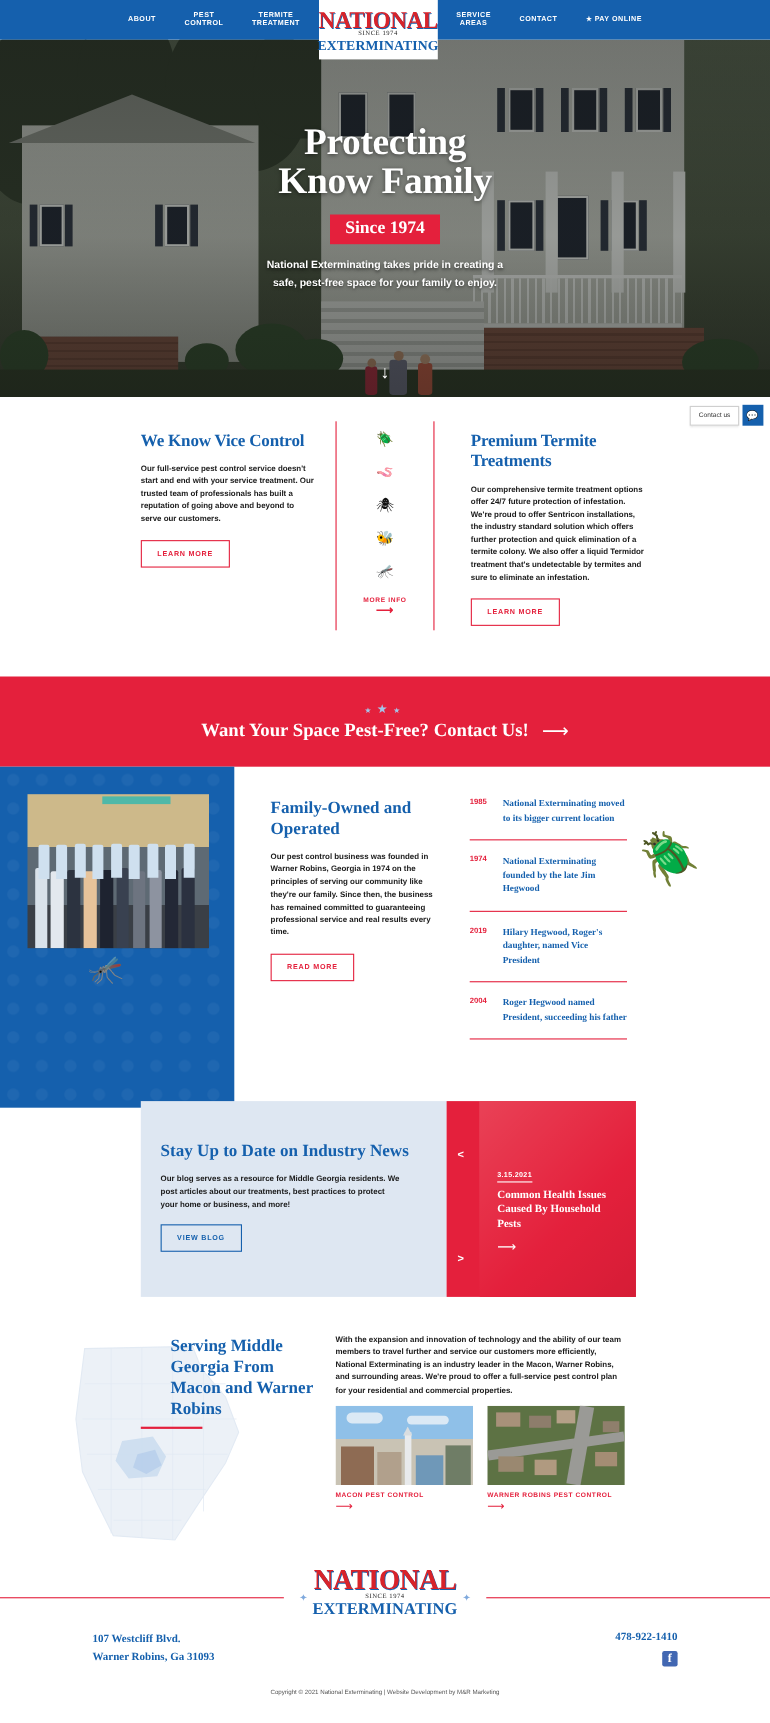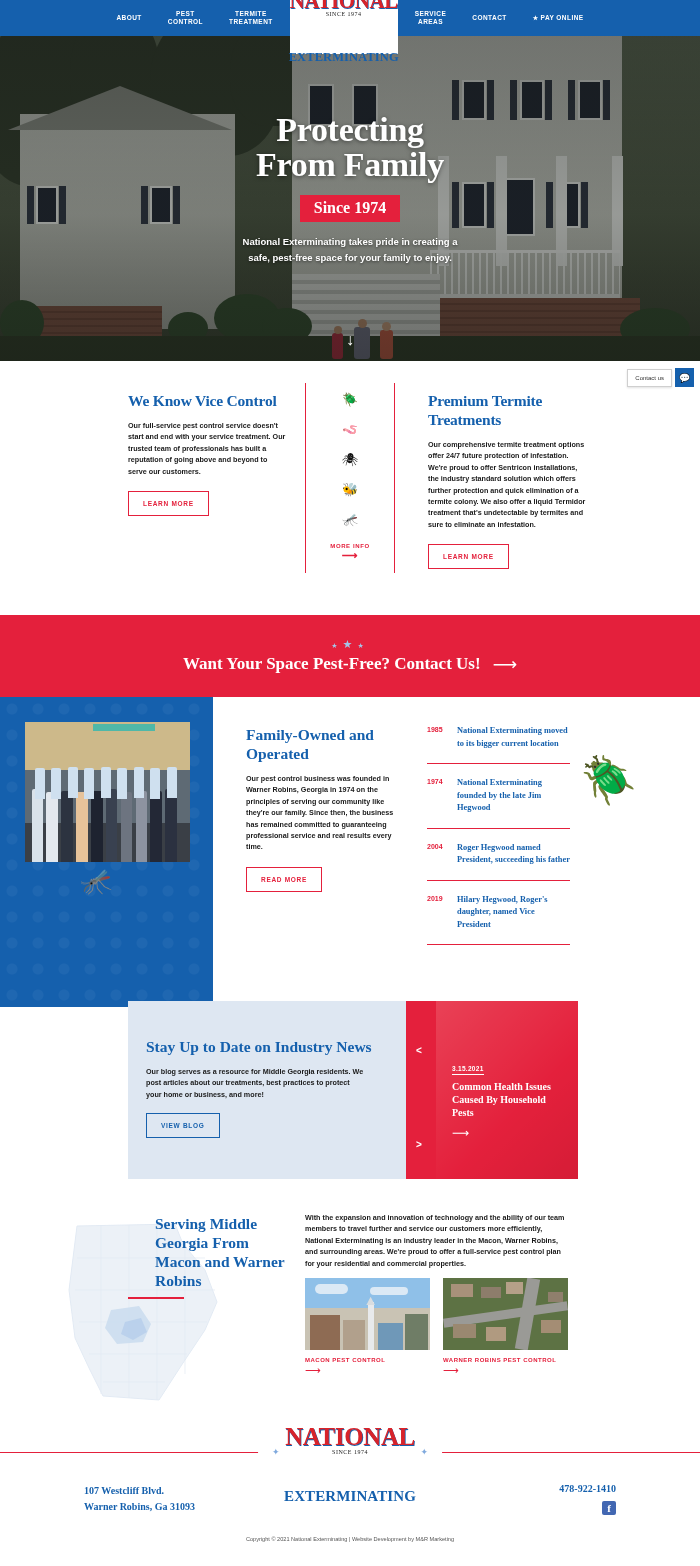--- a/index.html
+++ b/index.html
@@ -36,21 +36,21 @@
     color: #D8232A; font-family: "Liberation Serif", serif; font-weight: bold;
     font-size: 21px; letter-spacing: -0.4px; line-height: 20px;
     transform: scaleY(1.05); text-shadow: 0.7px 0.7px 0 #1560AD;
   }
   .logo-since {
     color: #222; font-family: "Liberation Serif", serif; font-size: 6px;
     letter-spacing: .5px; margin: 0px 0 1px;
   }
   .logo-exterm {
     color: #1560AD; font-family: "Liberation Serif", serif; font-weight: bold;
-    font-size: 12.5px; letter-spacing: .1px; line-height: 12px; margin-top: 33px;
+    font-size: 12.5px; letter-spacing: .1px; line-height: 12px;
   }
 
   
   .hero {
     position: absolute; top: 36px; left: 0; width: 700px; height: 325px;
     overflow: hidden;
   }
   .hero-bg { position: absolute; inset: 0; }
   .sky { position: absolute; inset: 0; background: linear-gradient(#5d6b55, #37412f); }
   .tree { position: absolute; background: #2f3b2a; border-radius: 50% 50% 40% 40%; }
@@ -427,21 +427,21 @@
         <div class="fig" style="left:24px;top:6px;width:16px;height:32px;background:#6d6f83;"></div>
         <div class="fig" style="left:28px;top:-2px;width:9px;height:9px;border-radius:50%;background:#b98b6a;"></div>
         <div class="fig" style="left:50px;top:9px;width:13px;height:29px;background:#c2573f;"></div>
         <div class="fig" style="left:52px;top:1px;width:9px;height:9px;border-radius:50%;background:#c79a78;"></div>
       </div>
     </div>
     <div class="hero-scrim"></div>
     <div class="hero-inner">
       <div class="hero-title">
         <span>Protecting</span><br>
-        <span>From Family</span>
+        <span>Know Family</span>
       </div>
       <div class="since-badge">Since 1974</div>
       <div class="hero-sub">
         <span>National Exterminating takes pride in creating a</span><br>
         <span>safe, pest-free space for your family to enjoy.</span>
       </div>
     </div>
     <div class="scroll-arrow">↓</div>
   </div>
 
@@ -523,27 +523,27 @@
 
     <div class="timeline">
       <div class="tl-row">
         <div class="tl-year">1985</div>
         <div class="tl-text">National Exterminating moved to its bigger current location</div>
       </div>
       <div class="tl-row">
         <div class="tl-year">1974</div>
         <div class="tl-text">National Exterminating founded by the late Jim Hegwood</div>
       </div>
+      <div class="tl-row last">
+        <div class="tl-year">2019</div>
+        <div class="tl-text">Hilary Hegwood, Roger's daughter, named Vice President</div>
+      </div>
       <div class="tl-row">
         <div class="tl-year">2004</div>
         <div class="tl-text">Roger Hegwood named President, succeeding his father</div>
-      </div>
-      <div class="tl-row last">
-        <div class="tl-year">2019</div>
-        <div class="tl-text">Hilary Hegwood, Roger's daughter, named Vice President</div>
       </div>
     </div>
   </div>
 
   <div class="blog">
     <div class="blog-left">
       <div class="blog-h">Stay Up to Date on Industry News</div>
       <div class="blog-p">Our blog serves as a resource for Middle Georgia residents. We post articles about our treatments, best practices to protect your home or business, and more!</div>
       <div class="btn-outline-blue">VIEW BLOG</div>
     </div>

